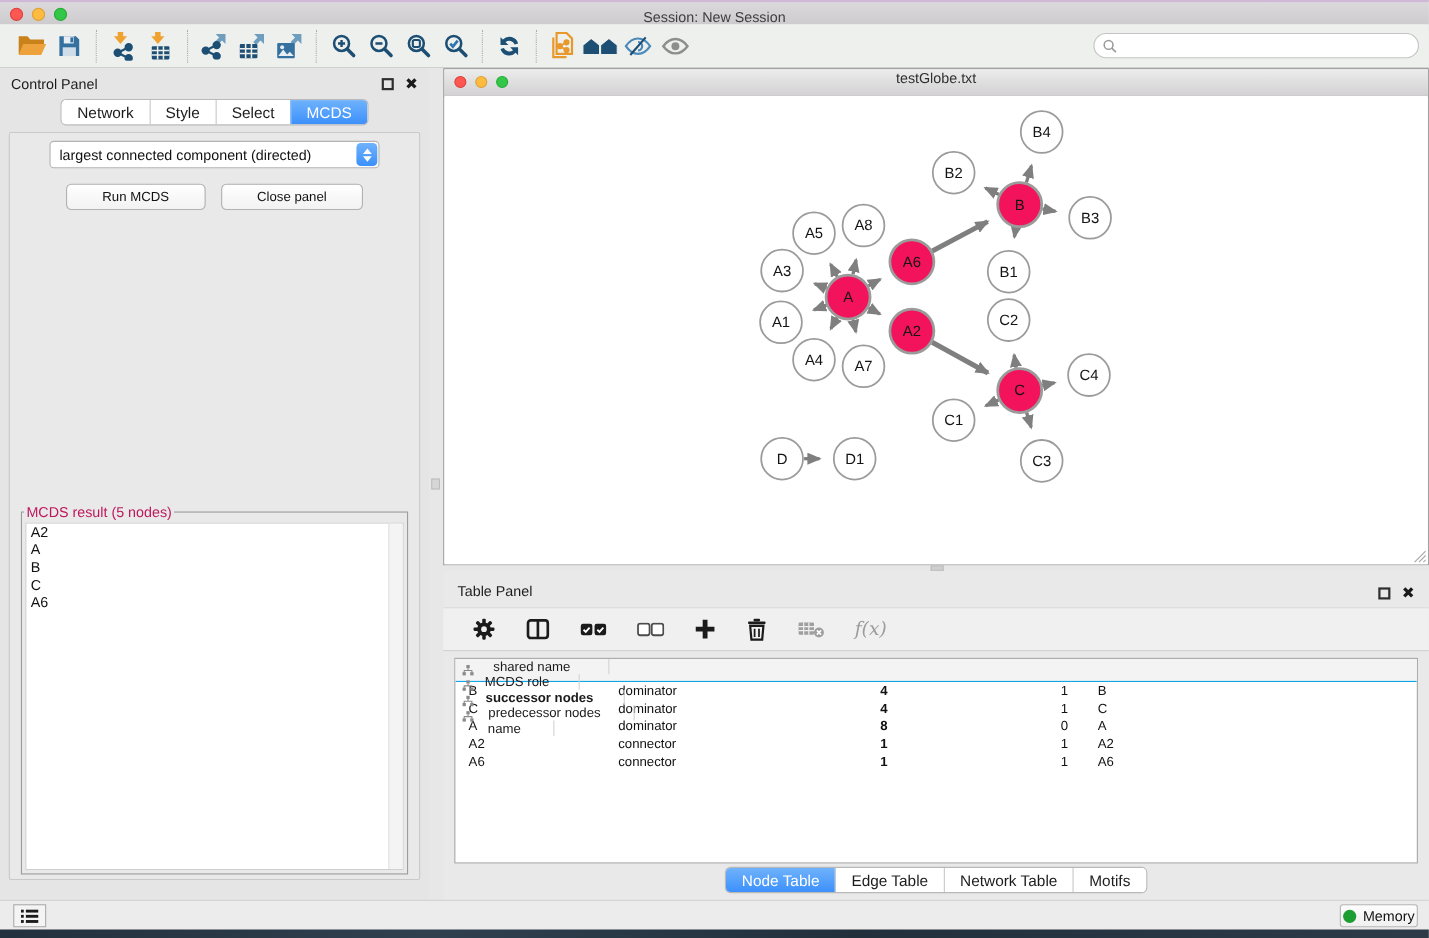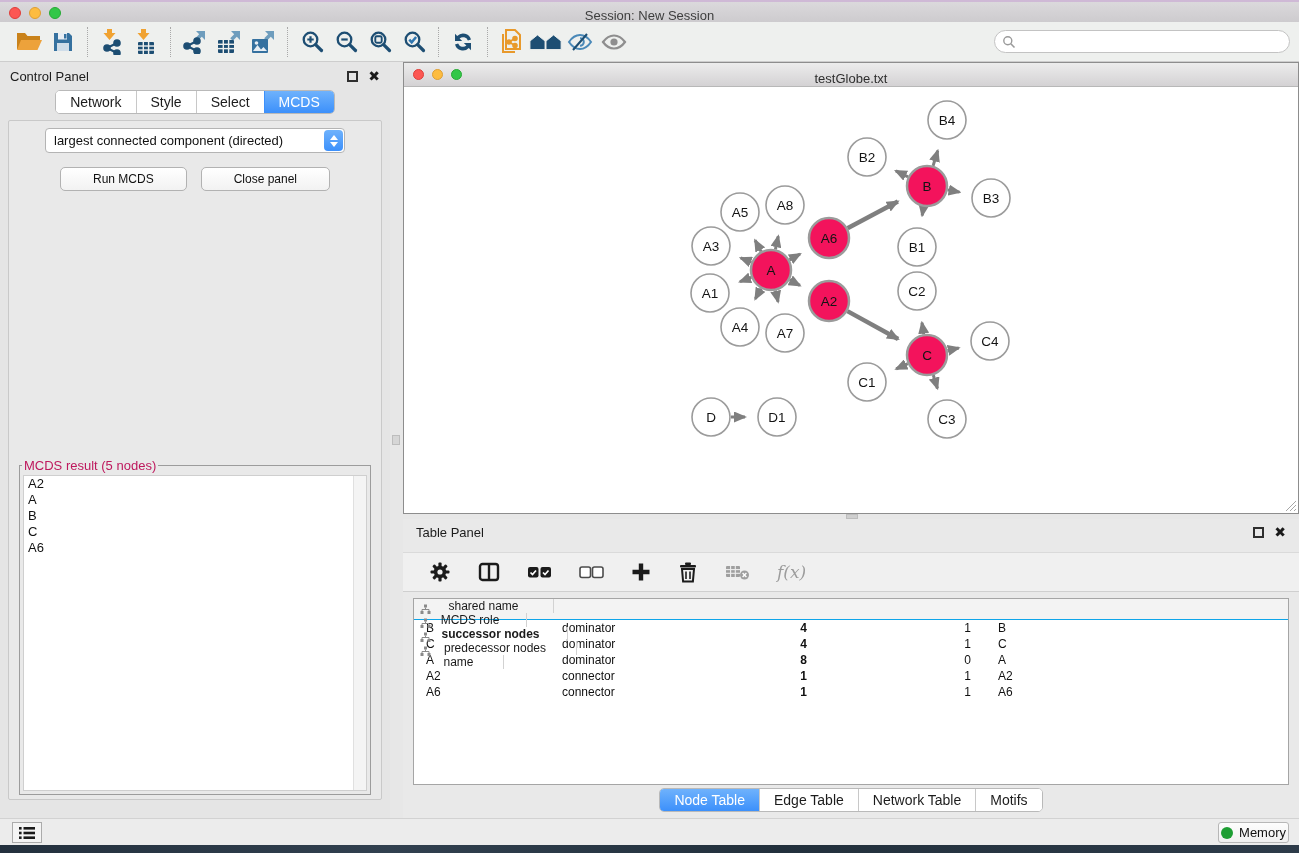--- a/index.html
+++ b/index.html
@@ -75,29 +75,29 @@
   .v-splitter { position:absolute; left:390px; top:62px; width:13px; bottom:35px; background:#e7e7e7; }
   .v-handle { position:absolute; left:2px; top:373px; width:8px; height:10px; background:#d6d6d6; border:1px solid #bdbdbd; }
   .h-splitter { position:absolute; left:403px; right:0; top:514px; height:5px; background:#e7e7e7; }
   .h-handle { position:absolute; left:443px; top:0; width:12px; height:5px; background:#cfcfcf; border:1px solid #bdbdbd; }
 
   
   .netwin { position:absolute; left:403px; top:62px; width:896px; height:452px;
     background:#fff; border:1px solid #8d8d8d; }
   .netwin-titlebar { height:24px; background:linear-gradient(#ececec,#d4d2d4);
     border-bottom:1px solid #b8b8b8; position:relative;
-    display:flex; align-items:flex-end; justify-content:center; }
+    display:flex; align-items:flex-start; justify-content:center; }
   .netwin-titlebar .lights { top:6px; }
   .netwin-title { font-size:13px; color:#2f2f2f; }
   .canvas { position:absolute; left:0; right:0; top:25px; bottom:0; background:#fff; overflow:hidden; }
   .grip { position:absolute; right:1px; bottom:1px; }
 
   
   .table-panel { position:absolute; left:403px; right:0; top:519px; bottom:35px; background:#e9e9e9; }
-  .tp-header { height:26px; display:flex; align-items:center; padding:0 13px; }
+  .tp-header { height:26px; display:flex; align-items:flex-end; padding:0 13px; }
   .tp-header .ptitle { font-size:13px; color:#1c1c1c; }
   .tp-toolbar { position:absolute; left:0; right:0; top:33px; height:40px; background:#f0f0f0;
     border-top:1px solid #dadada; border-bottom:1px solid #cfcfcf;
     display:flex; align-items:center; gap:27px; padding-left:26px; }
   .tp-tool { display:flex; align-items:center; justify-content:center; cursor:default; }
   .fx-label { font-family:"DejaVu Serif","Liberation Serif",serif; font-style:italic;
     font-size:17px; color:#9c9c9c; }
 
   .datatable { position:absolute; left:10px; right:10px; top:79px; height:187px;
     background:#fff; border:1px solid #a5a5a5; overflow:hidden; }

